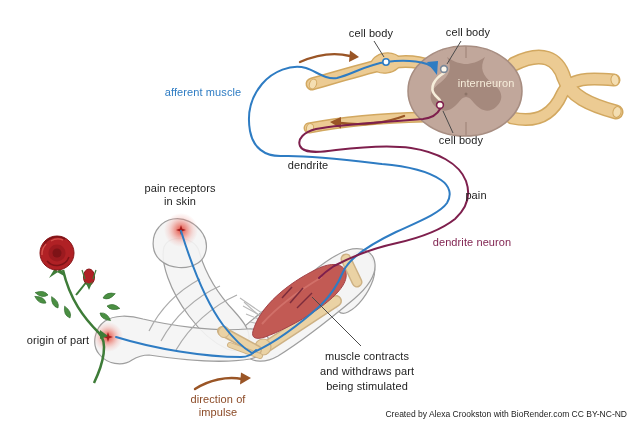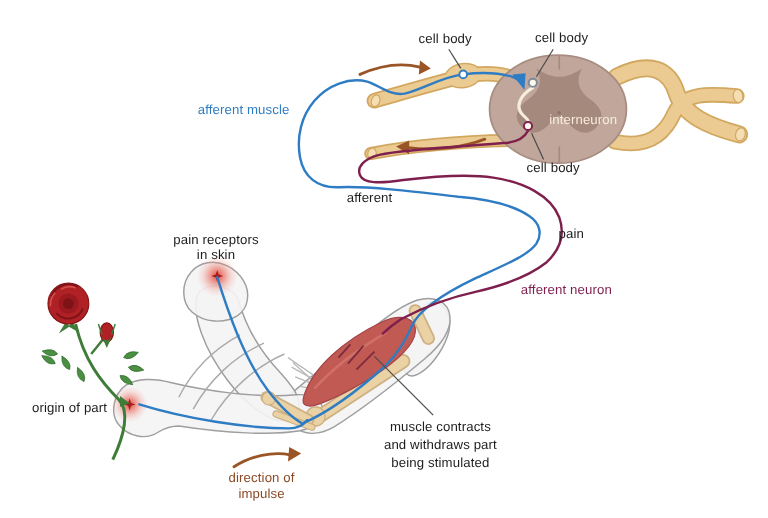--- a/index.html
+++ b/index.html
@@ -187,28 +187,29 @@
     <g stroke="var(--c-leader)" stroke-width="1" fill="none">
       <path d="M374,41 L384,57"></path>
       <path d="M461,41 L447,64"></path>
       <path d="M443,111 L453,133"></path>
       <path d="M312,297 L361,346"></path>
     </g>
   </svg>
 
   <div class="lbl" style="left:371px;top:27px">cell body</div>
   <div class="lbl" style="left:468px;top:26px">cell body</div>
-  <div class="lbl white" style="left:486px;top:94px">interneuron</div>
+  <div class="lbl white" style="left:486px;top:77px">interneuron</div>
   <div class="lbl" style="left:461px;top:134px">cell body</div>
   <div class="lbl blue" style="left:203px;top:86px">afferent muscle</div>
-  <div class="lbl" style="left:308px;top:159px">afferent</div>
+  <div class="lbl" style="left:308px;top:159px">dendrite</div>
   <div class="lbl" style="left:476px;top:189px">pain</div>
-  <div class="lbl maroon" style="left:472px;top:236px">afferent neuron</div>
-  <div class="lbl" style="left:180px;top:194px">pain receptors
+  <div class="lbl maroon" style="left:472px;top:236px">dendrite neuron</div>
+  <div class="lbl" style="left:180px;top:182px">pain receptors
 in skin</div>
   <div class="lbl" style="left:58px;top:334px">origin of part</div>
   <div class="lbl muscle-note" style="left:367px;top:349px">muscle contracts
 and withdraws part
 being stimulated</div>
   <div class="lbl brown" style="left:218px;top:393px">direction of
 impulse</div>
+  <div class="credit">Created by Alexa Crookston with BioRender.com CC BY-NC-ND</div>
 
 </div>
 
 </body></html>

